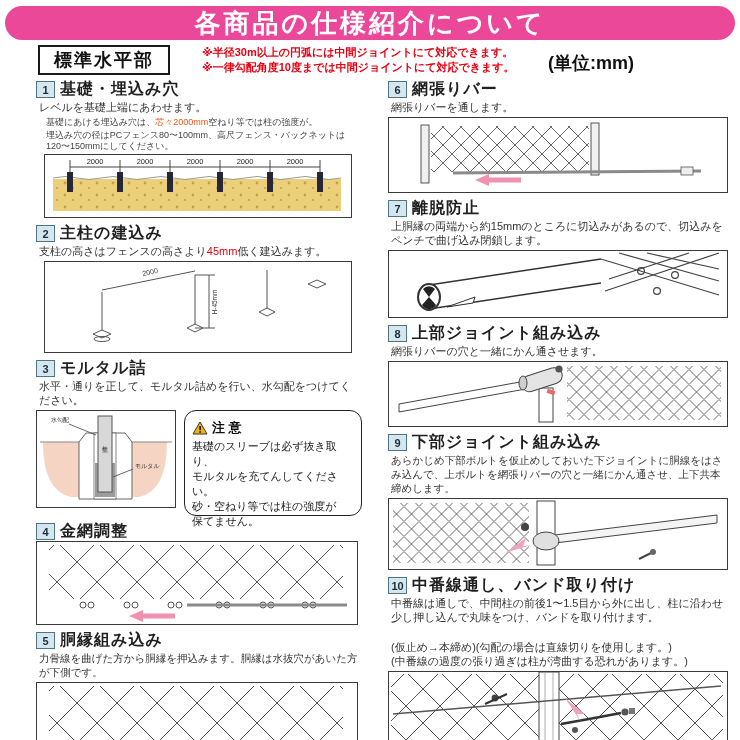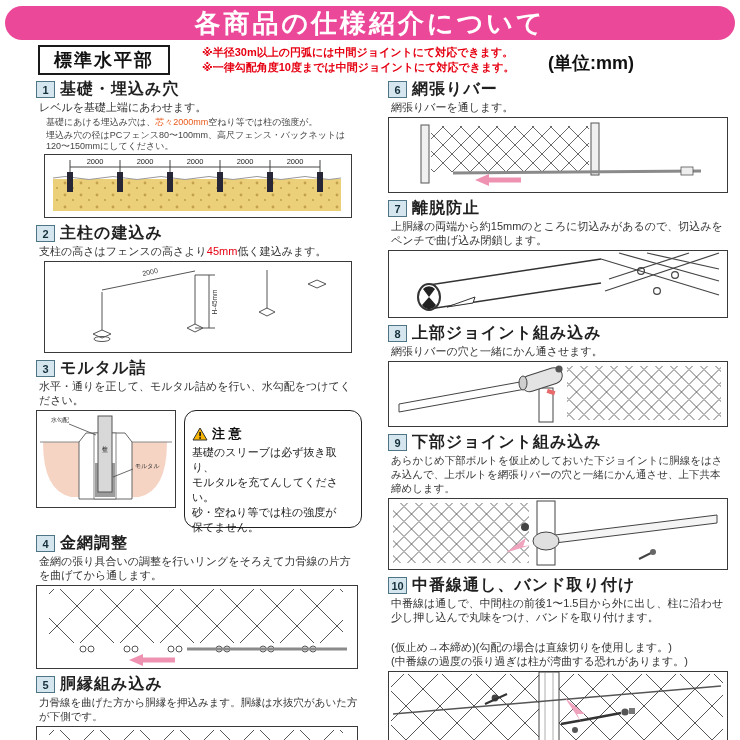--- a/index.html
+++ b/index.html
@@ -27,21 +27,21 @@
        color:#15303c;font-size:11px;font-weight:bold;display:flex;align-items:center;justify-content:center;}
   .sec-title{font-size:16px;font-weight:800;color:#1f1f1f;letter-spacing:1px;}
   .desc{font-size:11px;color:#333;line-height:14px;margin:1px 0 3px 3px;}
   .red{color:#e60012;}
   .orange{color:#e8591a;}
   .smallnote{font-size:9px;color:#444;line-height:11px;margin:0 0 2px 10px;}
   .dbox{border:1px solid #3a3a3a;background:#fff;position:relative;}
   svg{display:block;}
   
   .s3row{display:flex;gap:8px;}
-  .warnbox{border:1.6px solid #222;border-radius:12px;width:166px;height:88px;padding:14px 7px;}
+  .warnbox{border:1.6px solid #222;border-radius:12px;width:166px;height:88px;padding:8px 7px;}
   .warn-title{display:flex;align-items:center;gap:4px;font-size:13px;font-weight:800;color:#111;margin-bottom:2px;}
   .warn-line{font-size:11px;color:#222;line-height:15px;}
 </style>
 </head>
 <body>
 
 <div class="page">
 
   <div class="banner">
     <span class="ttl">各商品の仕様紹介について</span>
@@ -168,21 +168,20 @@
             <div class="warn-line">保てません。</div>
           </div>
         </div>
       </div>
 
       <div class="sec">
         <div class="sec-head">
           <span class="num">4</span>
           <span class="sec-title">金網調整</span>
         </div>
-        <div class="desc" style="width:318px;">金網の張り具合いの調整を行いリングをそろえて力骨線の片方を曲げてから通します。</div>
         <div class="dbox" style="width:320px;height:82px;">
           <svg width="318" height="80" viewBox="0 0 318 80">
             <defs>
               <pattern id="m4" width="40" height="40" patternUnits="userSpaceOnUse">
                 <path d="M0 20 L20 0 L40 20 L20 40 Z" fill="none" stroke="#555" stroke-width="1"></path>
               </pattern>
             </defs>
             <rect x="12" y="3" width="294" height="54" fill="url(#m4)"></rect>
             <g stroke="#555" stroke-width="1" fill="none">
               <circle cx="46" cy="63" r="3"></circle>

